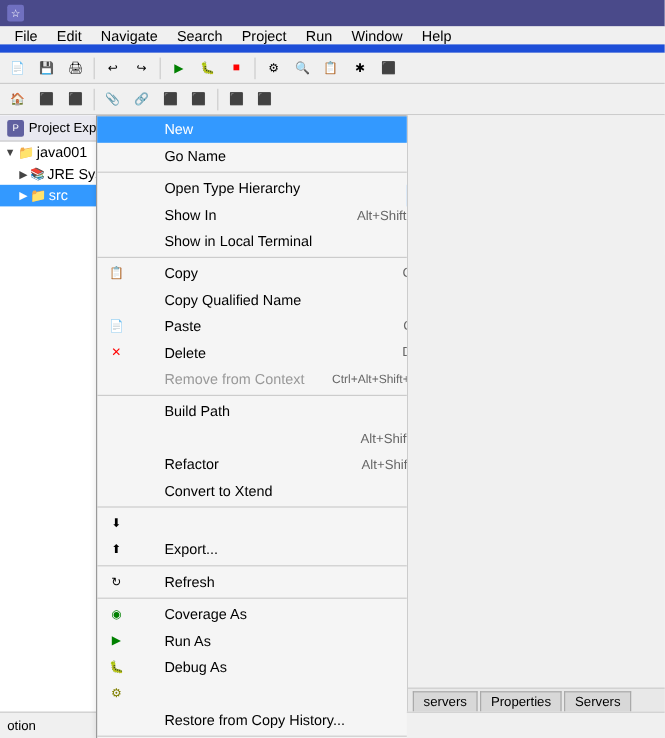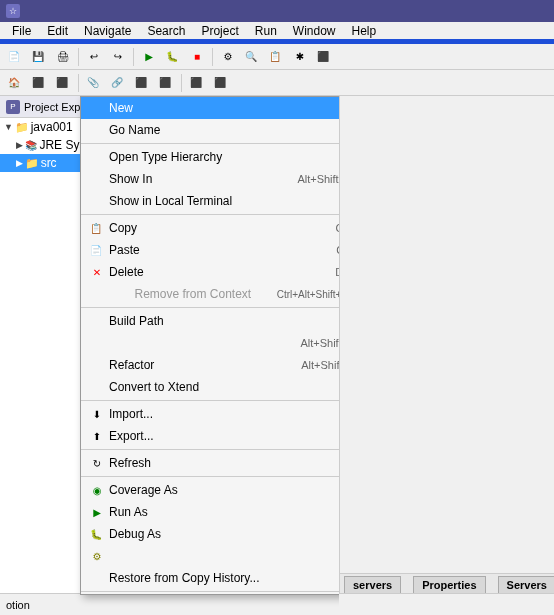--- a/index.html
+++ b/index.html
@@ -35,21 +35,21 @@
       font-size: 9px;
     }
 
     
     .menu-bar {
       background: #f0f0f0;
       display: flex;
       align-items: center;
       height: 22px;
       padding: 0 4px;
-      border-bottom: 5px solid #1d4ed8;
+      border-bottom: 7px solid #1d4ed8;
     }
     .menu-item {
       padding: 2px 8px;
       font-size: 12px;
       cursor: pointer;
     }
 
     
     .toolbar {
       background: #f0f0f0;
@@ -158,25 +158,25 @@
     }
     .ctx-item {
       padding: 4px 12px 4px 8px;
       display: flex;
       align-items: center;
       justify-content: space-between;
       cursor: pointer;
       position: relative;
     }
     .ctx-item.highlighted { background: #3399ff; color: white; }
-    .ctx-item.disabled { color: #999; text-align: center; }
+    .ctx-item.disabled { color: #999; }
     .ctx-item .shortcut { color: #666; font-size: 11px; }
     .ctx-separator { height: 1px; background: #ccc; margin: 2px 0; }
     .ctx-item-icon { width: 16px; height: 14px; margin-right: 4px; display: flex; align-items: center; justify-content: center; font-size: 10px; }
-    .ctx-item-label { flex: 1; }
+    .ctx-item-label { flex: 1; margin-left: 28px; }
 
     
     .status-bar {
       position: absolute;
       bottom: 0;
       left: 0;
       right: 0;
       height: 22px;
       background: #f0f0f0;
       border-top: 1px solid #ccc;
@@ -192,26 +192,25 @@
       flex: 1;
       background: #f0f0f0;
       display: flex;
       flex-direction: column;
     }
     .bottom-tabs {
       display: flex;
       background: #e8e8e8;
       border-top: 1px solid #ccc;
       padding: 2px 4px 0;
-      gap: 12px;
+      gap: 2px;
       position: absolute;
       bottom: 22px;
       right: 0;
       left: 340px;
-      font-weight: bold;
     }
     .bottom-tab {
       padding: 2px 8px;
       font-size: 11px;
       background: #d8d8d8;
       border: 1px solid #aaa;
       border-bottom: none;
       cursor: pointer;
     }
   </style>
@@ -330,20 +329,24 @@
 
       </div>
       <div class="ctx-separator"></div>
 
       <div class="ctx-item">
         <span class="ctx-item-icon">📋</span>
         <span class="ctx-item-label">Copy</span>
         <span class="shortcut">Ctrl+C</span>
       </div>
 
+      <div class="ctx-item">
+        <span class="ctx-item-icon"></span>
+        <span class="ctx-item-label">Copy Qualified Name</span>
+      </div>
 
       <div class="ctx-item">
         <span class="ctx-item-icon">📄</span>
         <span class="ctx-item-label">Paste</span>
         <span class="shortcut">Ctrl+V</span>
       </div>
 
       <div class="ctx-item">
         <span class="ctx-item-icon" style="color:red;">✕</span>
         <span class="ctx-item-label">Delete</span>
@@ -375,21 +378,20 @@
       </div>
 
       <div class="ctx-item">
         <span class="ctx-item-icon"></span>
         <span class="ctx-item-label">Convert to Xtend</span>
       </div>
       <div class="ctx-separator"></div>
 
       <div class="ctx-item">
         <span class="ctx-item-icon">⬇</span>
-        <span class="ctx-item-label">Import...</span>
       </div>
 
       <div class="ctx-item">
         <span class="ctx-item-icon">⬆</span>
         <span class="ctx-item-label">Export...</span>
       </div>
       <div class="ctx-separator"></div>
 
       <div class="ctx-item">
         <span class="ctx-item-icon">↻</span>

